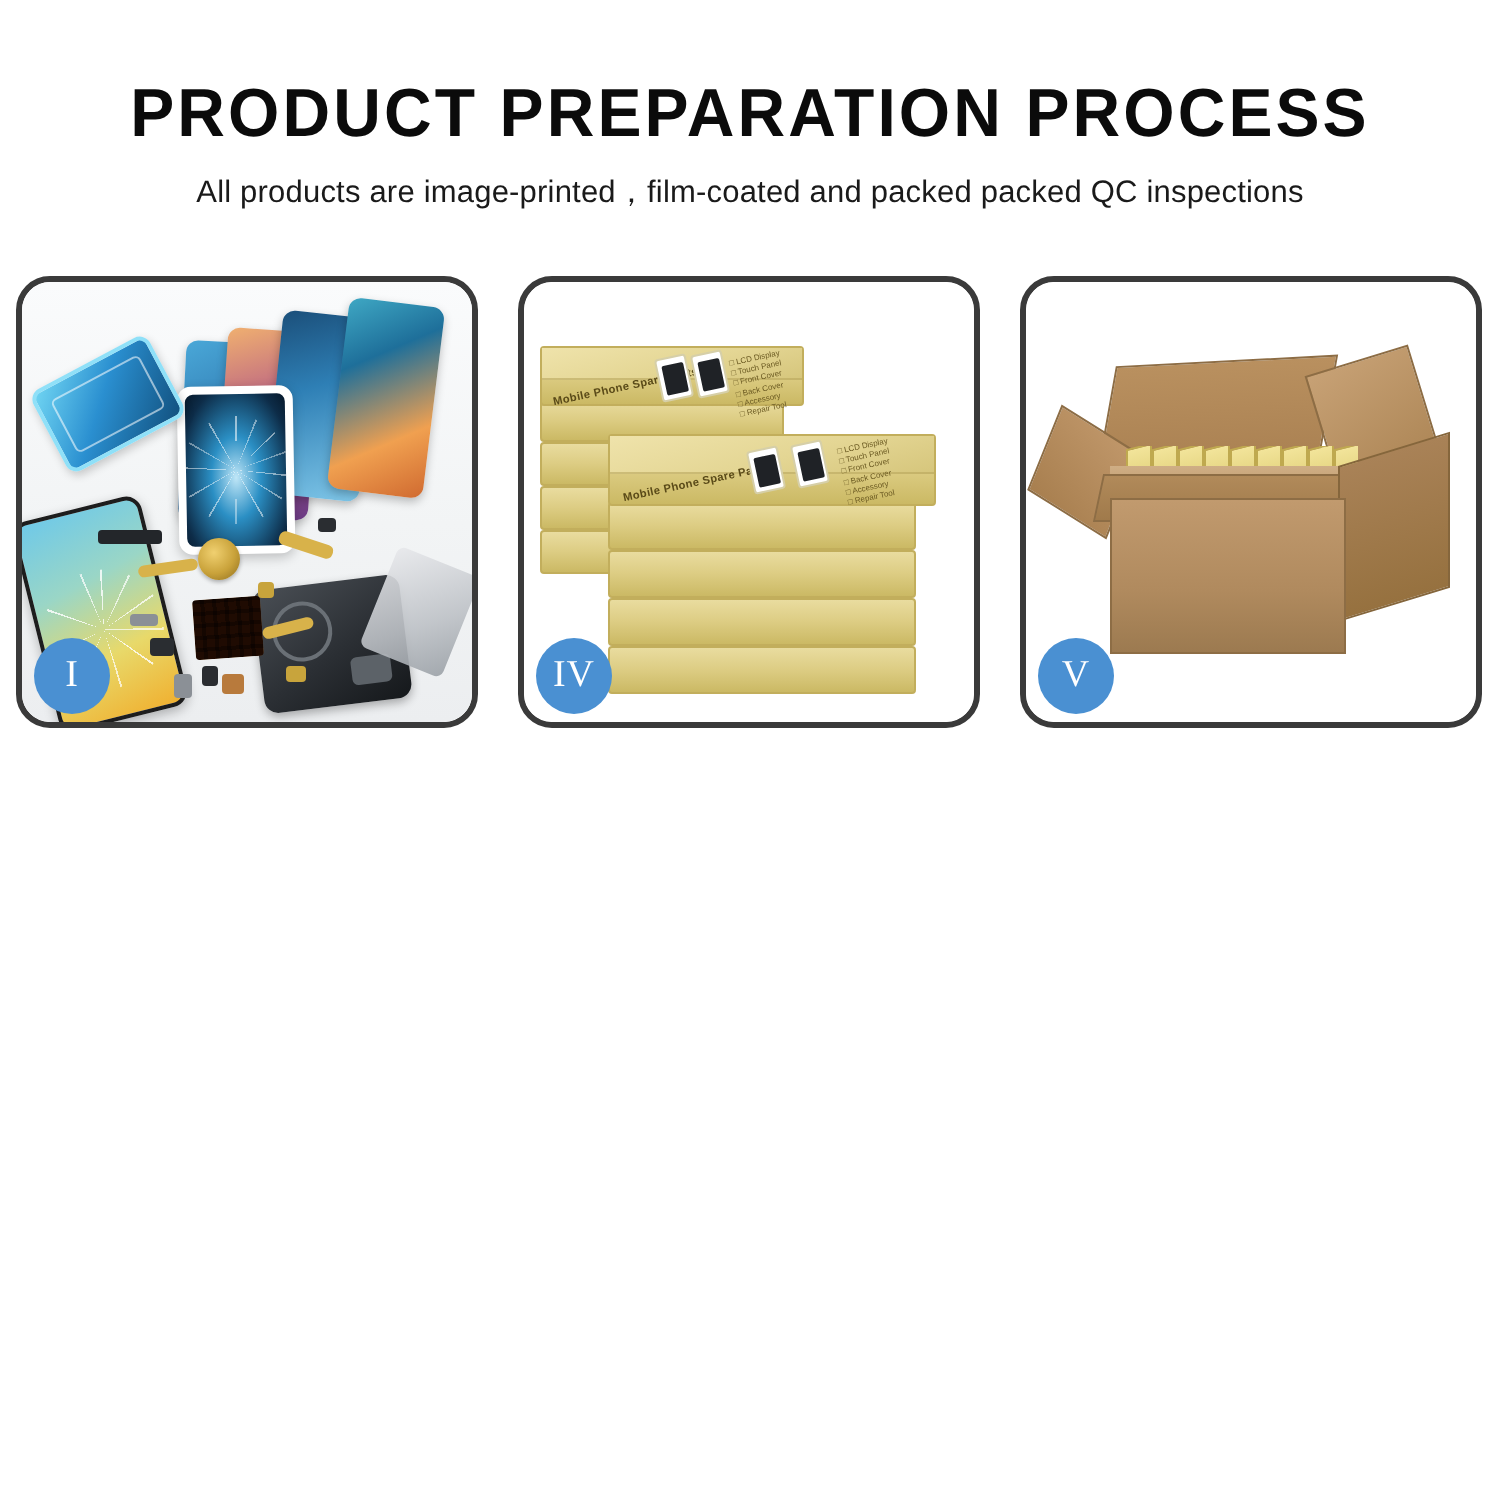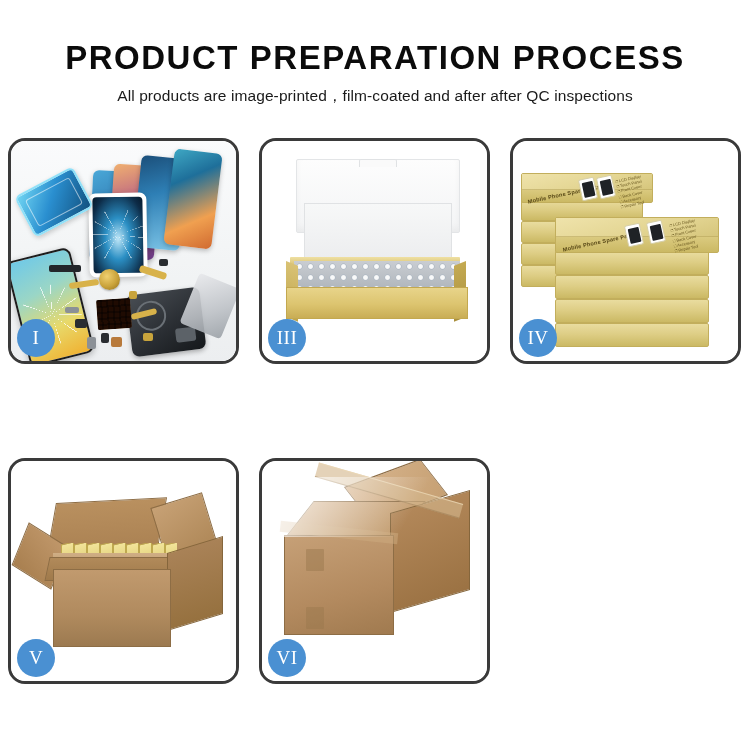--- a/index.html
+++ b/index.html
@@ -424,21 +424,21 @@
     pointer-events:none;
   }
 </style>
 </head>
 <body>
 
 <div id="page">
 
   <div class="header">
     <h1 class="title">PRODUCT PREPARATION PROCESS</h1>
-    <p class="subtitle">All products are image-printed，film-coated and after after QC inspections</p>
+    <p class="subtitle">All products are image-printed，film-coated and packed packed QC inspections</p>
   </div>
 
   <div class="grid">
 
     <div class="panel">
       <div class="panel-inner p1">
         <div class="shade"></div>
         <div class="ph ph-d"></div>
         <div class="ph ph-b"></div>
         <div class="ph ph-a"></div>
@@ -462,34 +462,20 @@
         <div class="cmp dark" style="left:148px;top:118px;width:9px;height:7px"></div>
         <div class="cmp gray" style="left:54px;top:166px;width:14px;height:6px"></div>
         <div class="cmp gold" style="left:118px;top:150px;width:8px;height:8px"></div>
         <div class="cmp dark" style="left:90px;top:192px;width:8px;height:10px"></div>
         <div class="tool"></div>
       </div>
       <div class="badge">I</div>
     </div>
 
 
-    <div class="panel">
-      <div class="panel-inner p3">
-        <div class="lid-back"></div>
-        <div class="lid-front"></div>
-        <div class="box-rim"></div>
-        <div class="box-inner">
-          <div class="box-bubbles"></div>
-        </div>
-        <div class="box-side-l"></div>
-        <div class="box-side-r"></div>
-        <div class="box-front"></div>
-      </div>
-      <div class="badge">III</div>
-    </div>
 
     <div class="panel">
       <div class="panel-inner p4">
         <div class="stack">
 
           <div class="kbox" style="left:0px;top:108px;width:120px;height:20px"></div>
           <div class="kbox" style="left:0px;top:86px;width:120px;height:20px"></div>
           <div class="kbox" style="left:0px;top:64px;width:120px;height:20px"></div>
           <div class="kbox" style="left:0px;top:42px;width:120px;height:20px"></div>
 
@@ -553,29 +539,15 @@
           <div class="ybox" style="left:104px"></div>
         </div>
         <div class="carton-rim"></div>
         <div class="flap-front"></div>
         <div class="carton-side"></div>
         <div class="carton-front"></div>
       </div>
       <div class="badge">V</div>
     </div>
 
-    <div class="panel">
-      <div class="panel-inner p6">
-        <div class="c6-topR"></div>
-        <div class="c6-topL"></div>
-        <div class="c6-side"></div>
-        <div class="c6-front"></div>
-        <div class="tape-top"></div>
-        <div class="tape-front"></div>
-        <div class="tab1"></div>
-        <div class="tab2"></div>
-        <div class="c6-sheen"></div>
-      </div>
-      <div class="badge">VI</div>
-    </div>
 
   </div>
 </div>
 
 </body></html>

